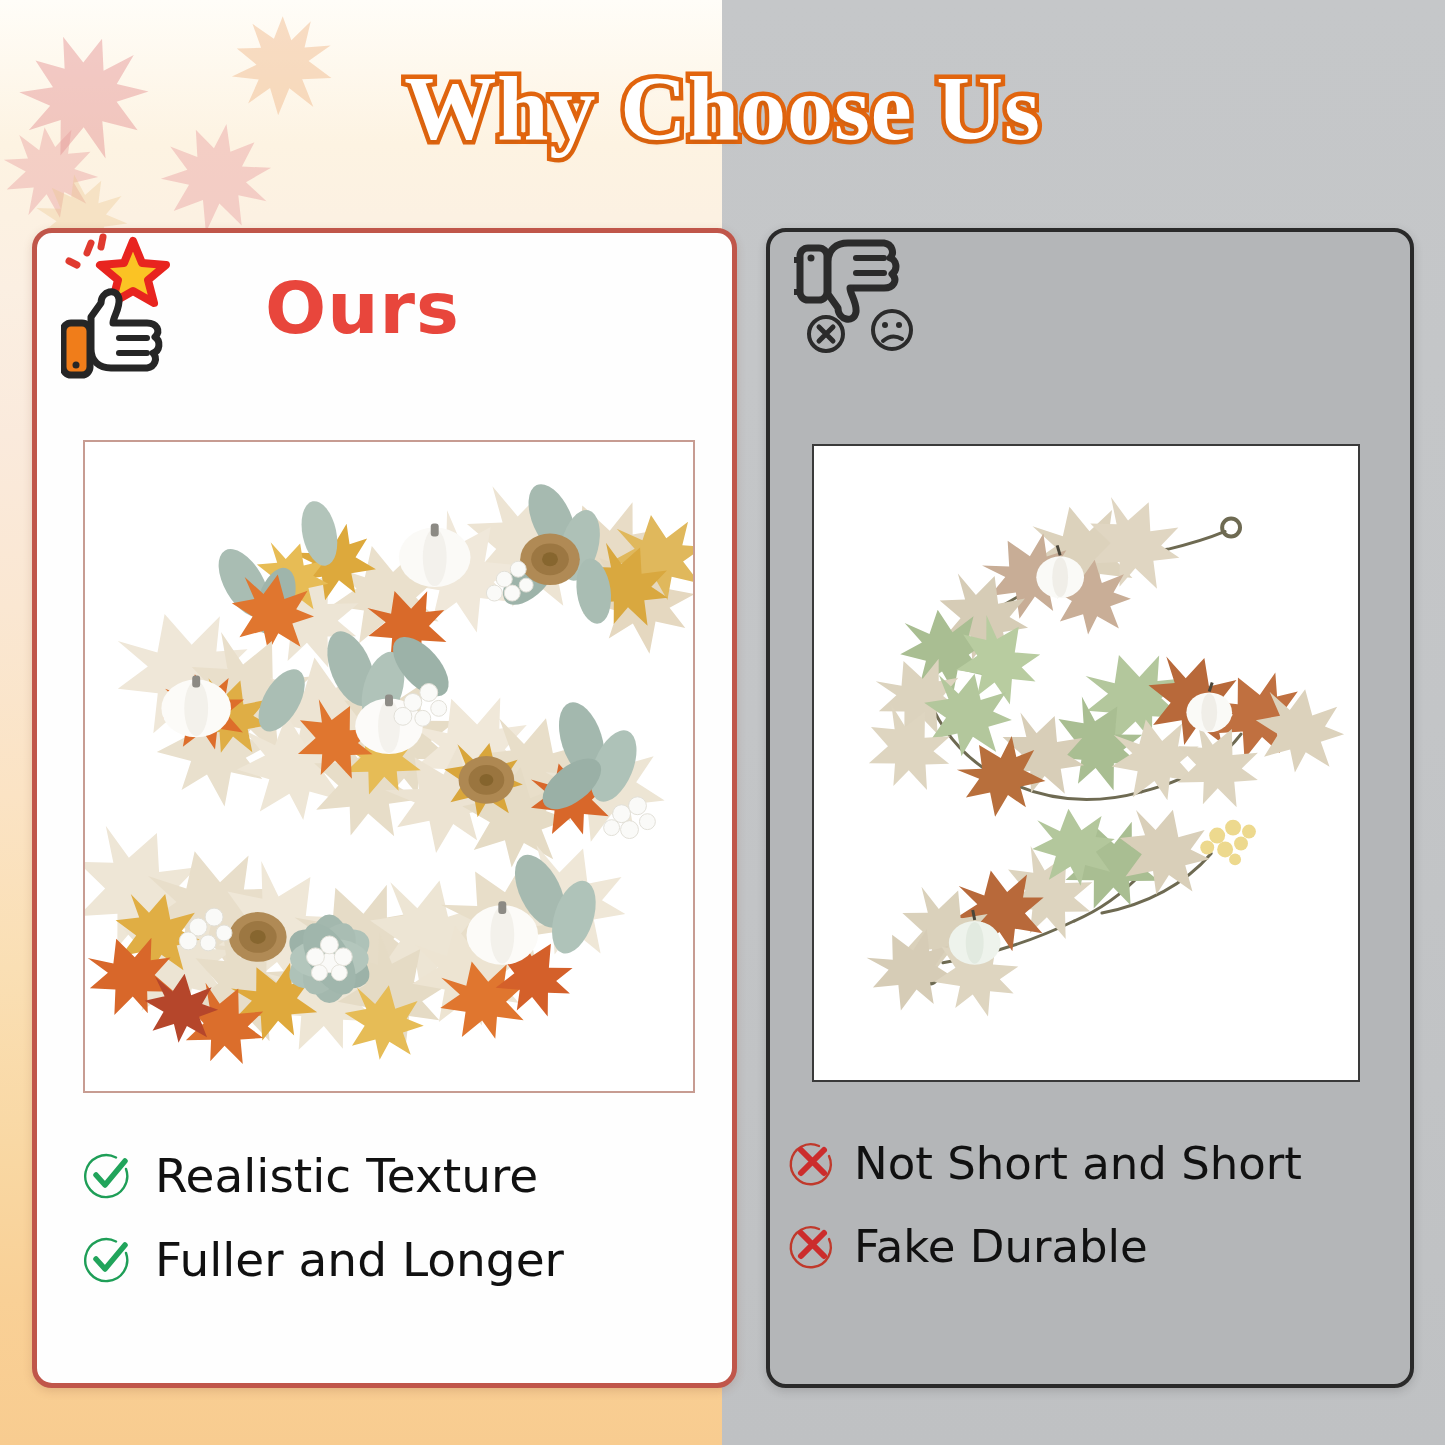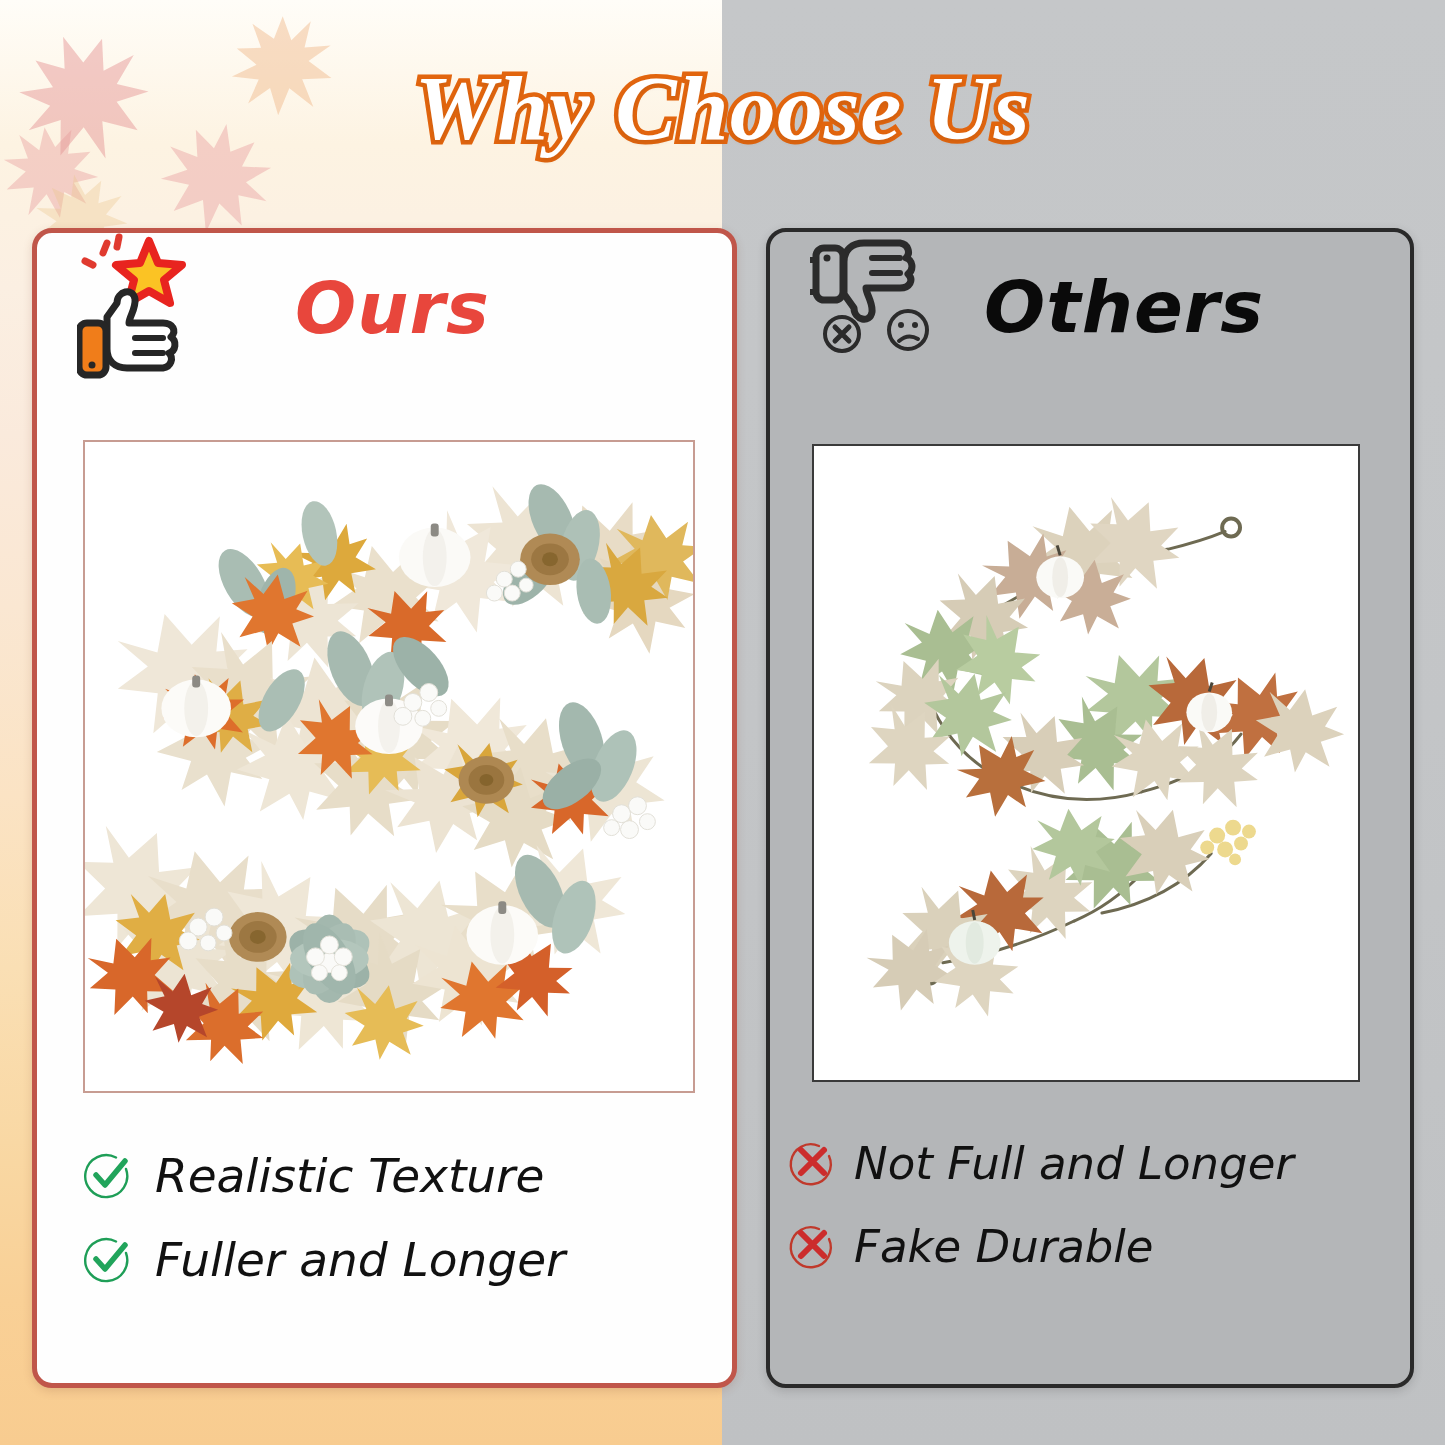--- a/index.html
+++ b/index.html
@@ -3,21 +3,21 @@
 <meta charset="utf-8">
 <style>
   * { margin:0; padding:0; box-sizing:border-box; }
   html,body { width:1445px; height:1445px; }
   body {
     font-family:"Liberation Sans", sans-serif;
     position:relative; overflow:hidden; background:#fff;
   }
 
   
-  #stage { position:absolute; inset:0; width:1445px; height:1445px;font-style:italic; }
+  #stage { position:absolute; inset:0; width:1445px; height:1445px; }
 
   .bg-left {
     position:absolute; left:0; top:0; width:722px; height:1445px;
     background:
       linear-gradient(180deg,
         #FFFDF8 0%,
         #FDF3E2 10%,
         #FBEFE2 20%,
         #FAEADC 30%,
         #FAE7D2 42%,
@@ -69,22 +69,21 @@
     left:766px; top:228px; width:648px; height:1160px;
     background:#B4B6B8;
     border:4px solid #2A2A2A;
     box-shadow:0 3px 10px rgba(40,40,40,.18);
   }
 
   
   .card-head {
     display:flex; align-items:center;
     height:150px;
-    padding-left:40px;
-    gap:14px;
+    padding-left:24px;
     position:relative;
   }
   .head-icon { flex:0 0 auto; position:relative; }
   .head-label {
     font-family:"DejaVu Sans", sans-serif;
     font-weight:700;
     font-size:72px;
     letter-spacing:1px;
   }
   .head-label.ours   { color:#E8463C; margin-left:72px; }
@@ -422,21 +421,20 @@
           </g>
 
           <g>
             <circle cx="98" cy="100" r="19" fill="none" stroke="#2B2B2B" stroke-width="4"></circle>
             <circle cx="91" cy="95" r="3" fill="#2B2B2B"></circle>
             <circle cx="105" cy="95" r="3" fill="#2B2B2B"></circle>
             <path d="M89 111 Q98 103 108 109" fill="none" stroke="#2B2B2B" stroke-width="4" stroke-linecap="round"></path>
           </g>
         </svg>
       </span>
-      <span class="head-label others">Others</span>
     </div>
 
     <div class="photo photo-others">
       <svg viewBox="0 0 548 638" preserveAspectRatio="xMidYMid slice">
         <rect width="548" height="638" fill="#FFFFFF"></rect>
         <defs>
           <g id="ml2">
               <path d="M0 -26 L8 -9 L24 -18 L18 -3 L32 0 L17 8 L26 24 L8 17 L3 32 L-3 17 L-20 25 L-13 8 L-30 1 L-14 -5 L-24 -20 L-8 -10 Z"></path>
             </g>
         </defs>
@@ -510,21 +508,21 @@
     </div>
 
     <div class="features features-others">
       <div class="feat-row">
         <span class="feat-icon">
           <svg width="50" height="50" viewBox="0 0 50 50">
             <path d="M41 17 A20 20 0 1 1 31 7" fill="none" stroke="#C0392B" stroke-width="2.4" stroke-linecap="round"></path>
             <path d="M13 11 L36 34 M36 11 L13 34" fill="none" stroke="#CC2C2C" stroke-width="6" stroke-linecap="round"></path>
           </svg>
         </span>
-        <span class="feat-text">Not Full and Longer</span>
+        <span class="feat-text">Not Short and Short</span>
       </div>
       <div class="feat-row">
         <span class="feat-icon">
           <svg width="50" height="50" viewBox="0 0 50 50">
             <path d="M41 17 A20 20 0 1 1 31 7" fill="none" stroke="#C0392B" stroke-width="2.4" stroke-linecap="round"></path>
             <path d="M13 11 L36 34 M36 11 L13 34" fill="none" stroke="#CC2C2C" stroke-width="6" stroke-linecap="round"></path>
           </svg>
         </span>
         <span class="feat-text">Fake Durable</span>
       </div>

